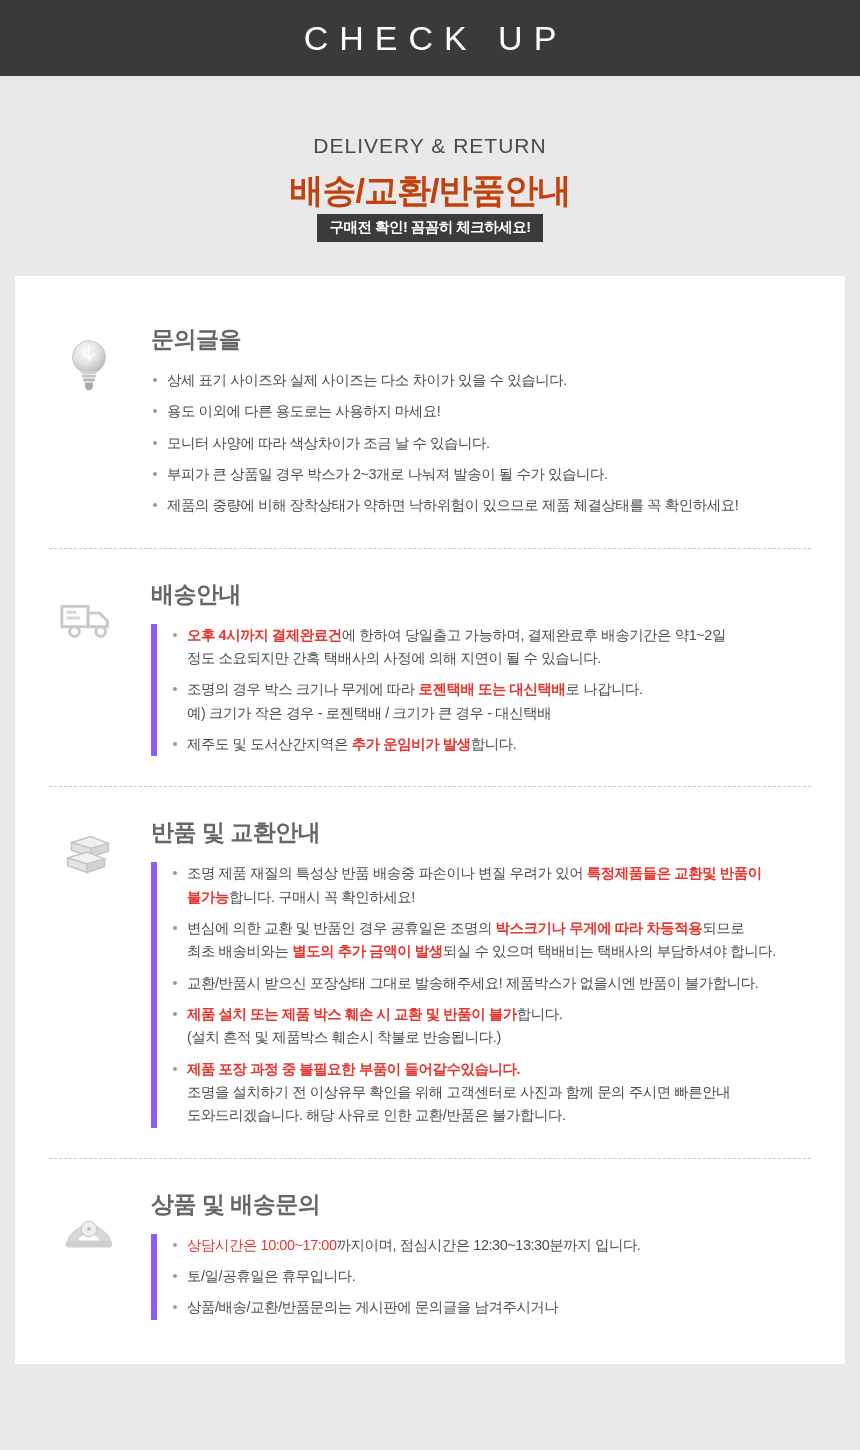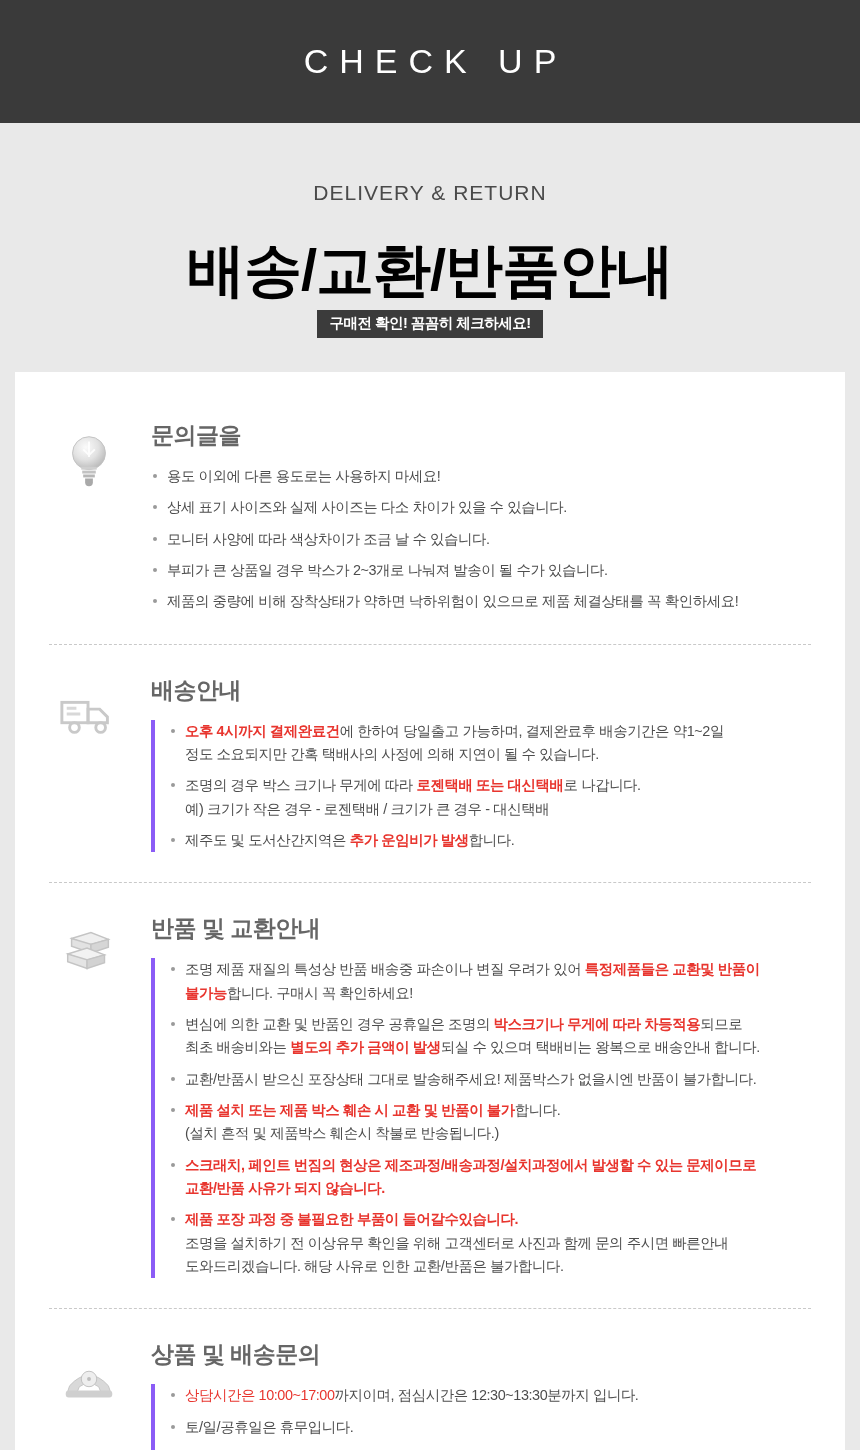--- a/index.html
+++ b/index.html
@@ -12,21 +12,21 @@
     height: 1450px;
     background: #e9e9e9;
     font-family: "Liberation Sans", sans-serif;
     color: #333;
     overflow: hidden;
   }
 
   
   .header-bar {
     width: 860px;
-    height: 123px;
+    height: 76px;
     background: #3a3a3a;
     display: flex;
     align-items: center;
     justify-content: center;
   }
   .header-title {
     color: #ffffff;
     font-size: 34px;
     letter-spacing: 11px;
     font-weight: 400;
@@ -39,24 +39,24 @@
     text-align: center;
     padding-top: 58px;
   }
   .intro-eng {
     font-size: 21px;
     color: #4a4a4a;
     letter-spacing: 1px;
     font-weight: 400;
   }
   .intro-kor {
-    font-size: 58px;
+    font-size: 34px;
     font-weight: bold;
-    color: #000000;
-    margin-top: 27px;
+    color: #c2410c;
+    margin-top: 10px;
     letter-spacing: -1px;
   }
   .intro-badge {
     display: inline-block;
     background: #3b3b3b;
     color: #ffffff;
     font-size: 14.5px;
     font-weight: bold;
     padding: 4px 12px 5px 12px;
     margin-top: 0;
@@ -100,21 +100,21 @@
     font-weight: bold;
     color: #666666;
     letter-spacing: -0.5px;
     margin-bottom: 14px;
   }
 
   ul.lines {
     list-style: none;
     margin: 0;
     padding: 0;
-    border-left: 4px solid #8b5cf6;
+    border-left: 6px solid #8b5cf6;
     padding-left: 16px;
   }
   ul.lines.noborder { border-left: none; padding-left: 2px; }
   ul.lines li {
     position: relative;
     font-size: 14.4px;
     line-height: 1.62;
     color: #4d4d4d;
     padding-left: 14px;
     margin-bottom: 8px;
@@ -171,22 +171,22 @@
         <path d="M24 40 h16 v3 h-16z" fill="#cfcfcf"></path>
         <path d="M25 44 h14 v3 h-14z" fill="#c2c2c2"></path>
         <path d="M26 48 h12 v3 h-12z" fill="#b6b6b6"></path>
         <path d="M28 52 h8 v4 a4 4 0 0 1 -8 0z" fill="#a9a9a9"></path>
         <path d="M32 14 v16 M26 22 l6 6 M38 22 l-6 6" stroke="#ffffff" stroke-width="2" fill="none" opacity="0.85"></path>
       </svg>
     </div>
     <div class="sec-body">
       <div class="sec-title">문의글을</div>
       <ul class="lines noborder">
+          <li><span>상세 표기 사이즈와 실제 사이즈는 다소 차이가 있을 수 있습니다.</span></li>
           <li><span>용도 이외에 다른 용도로는 사용하지 마세요!</span></li>
-          <li><span>상세 표기 사이즈와 실제 사이즈는 다소 차이가 있을 수 있습니다.</span></li>
           <li><span>모니터 사양에  따라 색상차이가 조금 날 수 있습니다.</span></li>
           <li><span>부피가 큰 상품일 경우 박스가 2~3개로 나눠져 발송이 될 수가 있습니다.</span></li>
           <li><span>제품의 중량에 비해 장착상태가 약하면 낙하위험이 있으므로 제품 체결상태를 꼭 확인하세요!</span></li>
         </ul>
     </div>
   </div>
 
   <hr class="divider">
 
   <div class="section">
@@ -225,24 +225,23 @@
           <path d="M10 34 l20 -6 l18 7 l-20 6 z" fill="#f2f2f2"></path>
           <path d="M10 34 v8 l20 7 v-9 z" fill="#e4e4e4"></path>
           <path d="M30 40 v9 l18 -6 v-8 z" fill="#d2d2d2"></path>
         </g>
       </svg>
     </div>
     <div class="sec-body">
       <div class="sec-title">반품 및 교환안내</div>
       <ul class="lines">
           <li><span>조명 제품 재질의 특성상 반품 배송중 파손이나 변질 우려가 있어 </span><span class="red">특정제품들은 교환및 반품이</span><br><span class="red">불가능</span><span>합니다. 구매시 꼭 확인하세요!</span></li>
-          <li><span>변심에 의한 교환 및 반품인 경우 공휴일은 조명의 </span><span class="red"> 박스크기나 무게에 따라 차등적용</span><span>되므로</span><br><span>최초 배송비와는 </span><span class="red">별도의 추가 금액이 발생</span><span>되실 수 있으며 택배비는 왕복으로 배송안내 합니다.</span></li>
+          <li><span>변심에 의한 교환 및 반품인 경우 공휴일은 조명의 </span><span class="red"> 박스크기나 무게에 따라 차등적용</span><span>되므로</span><br><span>최초 배송비와는 </span><span class="red">별도의 추가 금액이 발생</span><span>되실 수 있으며 택배비는 택배사의 부담하셔야 합니다.</span></li>
           <li><span>교환/반품시 받으신 포장상태 그대로 발송해주세요! 제품박스가 없을시엔 반품이 불가합니다.</span></li>
           <li><span class="red">제품 설치 또는 제품 박스 훼손 시 교환 및 반품이 불가</span><span>합니다.</span><br><span>(설치 흔적 및 제품박스 훼손시 착불로 반송됩니다.)</span></li>
-          <li><span class="red">스크래치, 페인트 번짐의 현상은 제조과정/배송과정/설치과정에서 발생할 수 있는 문제이므로</span><br><span class="red">교환/반품 사유가 되지 않습니다.</span></li>
           <li><span class="red">제품 포장 과정 중 불필요한 부품이 들어갈수있습니다.</span><br><span>조명을 설치하기 전 이상유무 확인을 위해 고객센터로 사진과 함께 문의 주시면 빠른안내</span><br><span>도와드리겠습니다. 해당 사유로 인한 교환/반품은 불가합니다.</span></li>
         </ul>
     </div>
   </div>
 
   <hr class="divider">
 
   <div class="section">
     <div class="sec-icon">
       <svg class="icon-wrap" viewBox="0 0 64 64" aria-hidden="true">

